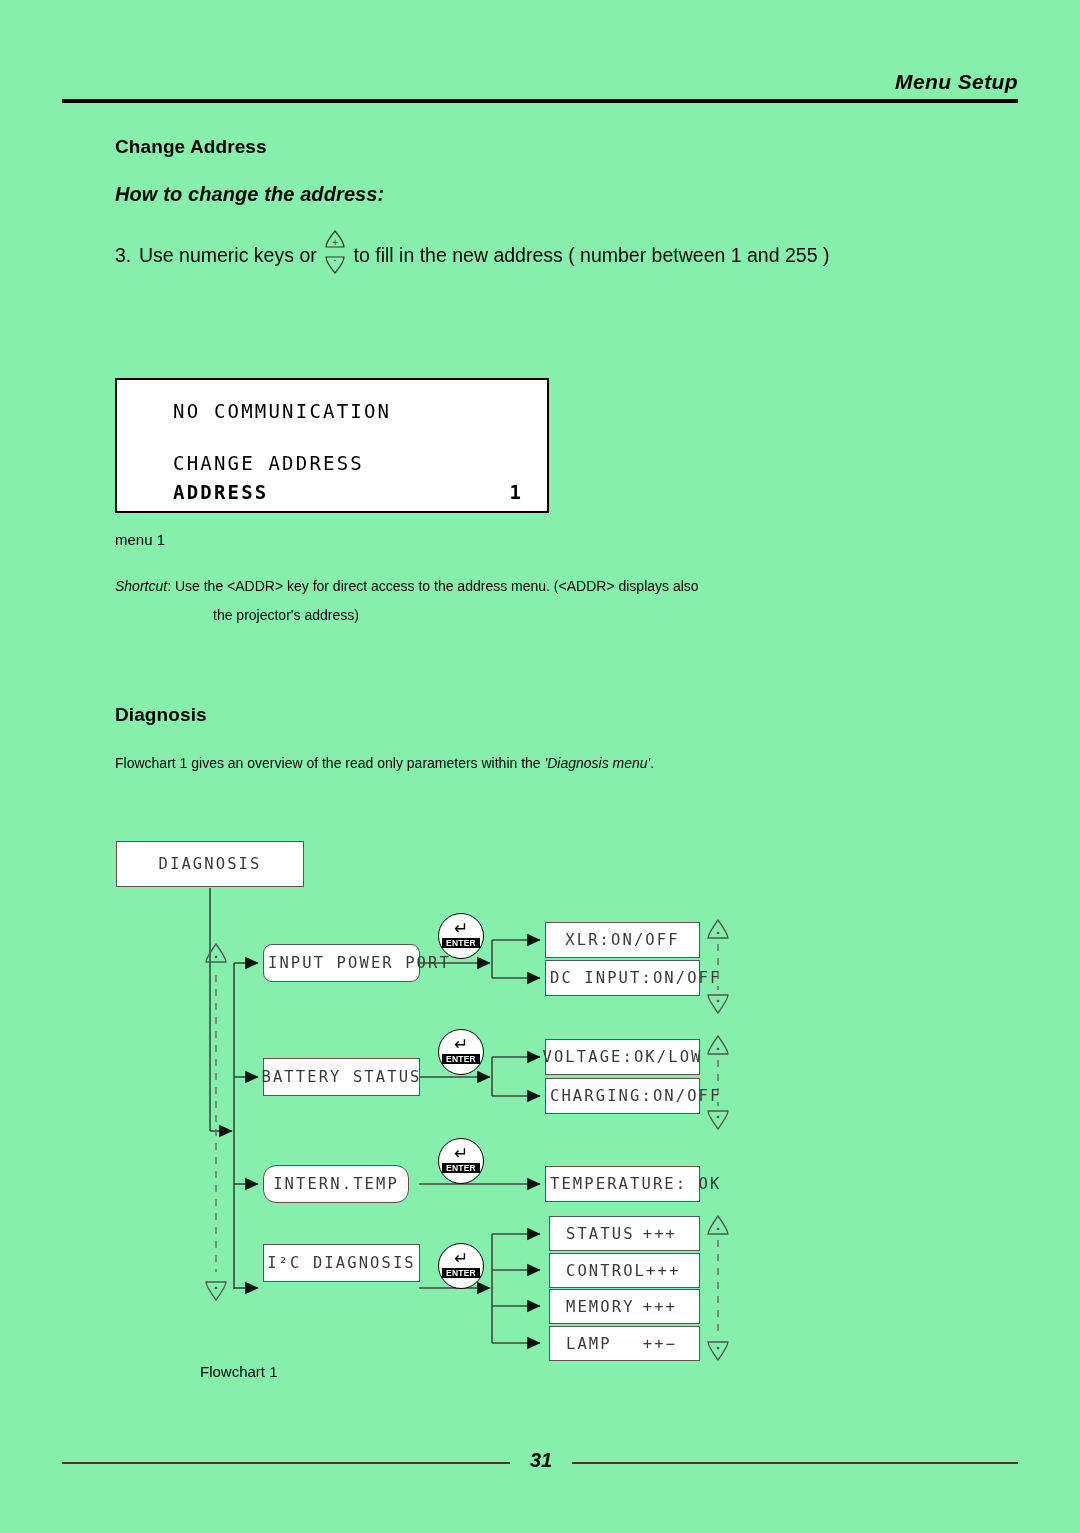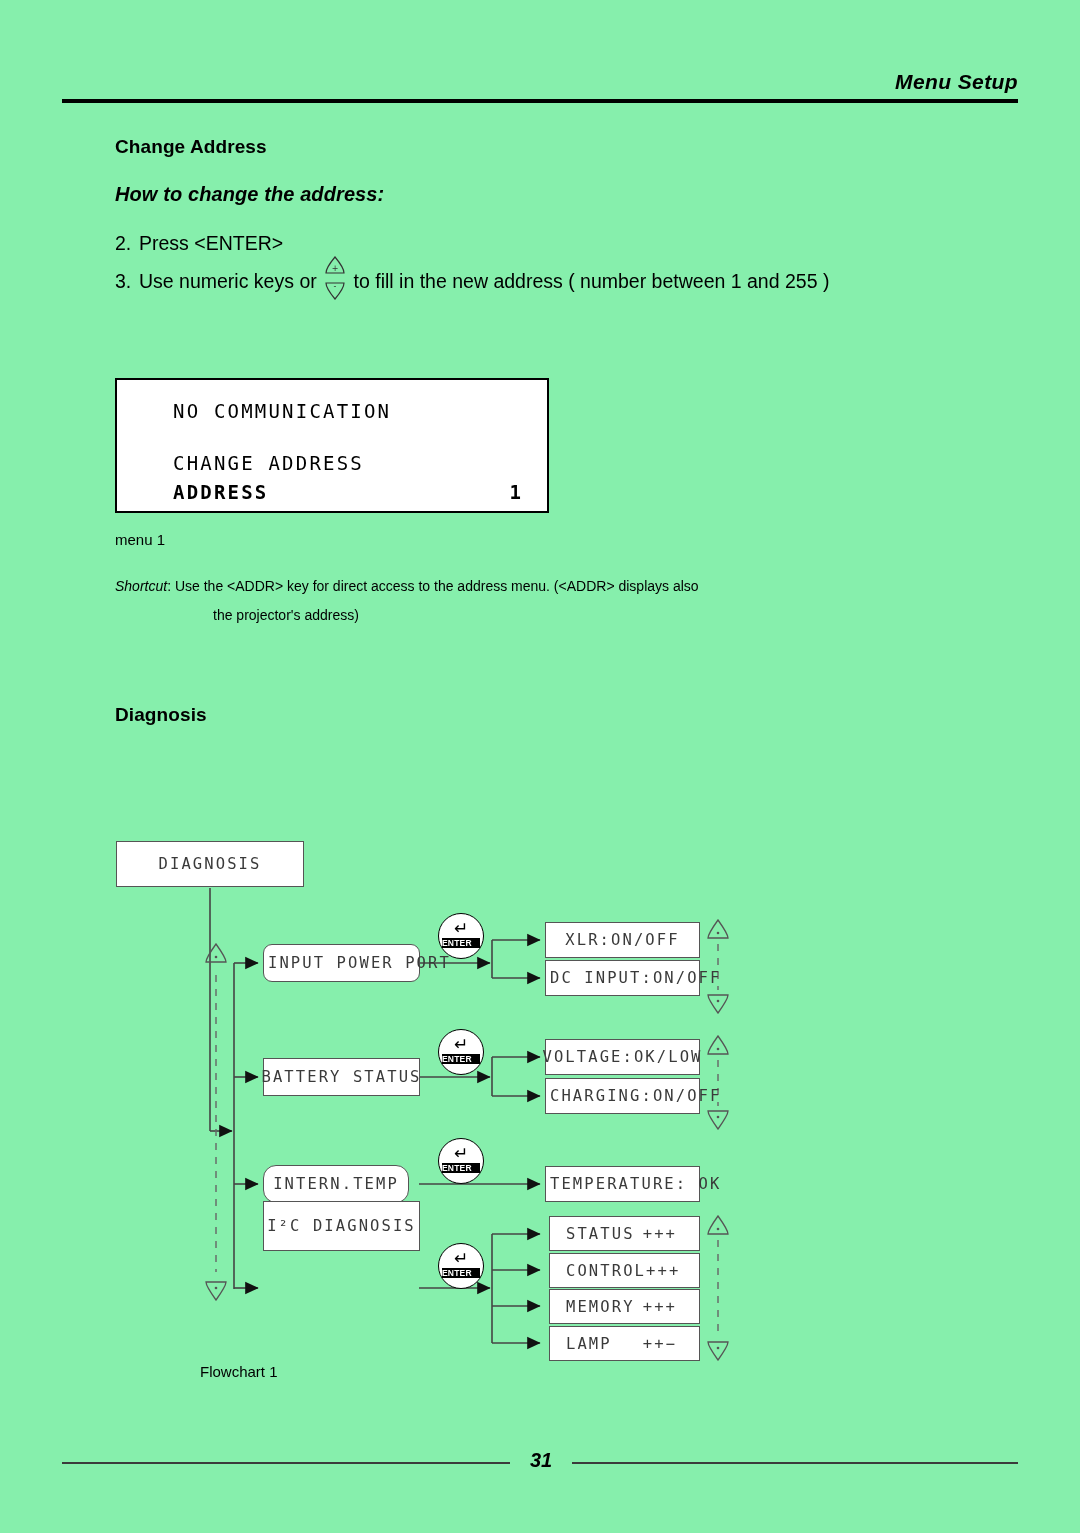--- a/index.html
+++ b/index.html
@@ -154,20 +154,21 @@
     top: 6px;
     text-align: center;
     font-size: 17px;
     line-height: 17px;
     font-family: "DejaVu Sans", sans-serif;
   }
   .enter-key .ek-label {
     position: absolute;
     left: 3px; right: 3px;
     top: 24px;
+    text-align: center;
     font-size: 8.5px;
     font-weight: bold;
     letter-spacing: .2px;
     color: #ffffff;
     background: #000000;
     line-height: 10px;
   }
 
   
   .flow-caption { position: absolute; font-size: 15px; }
@@ -194,23 +195,20 @@
   <div class="hdr-title">Menu Setup</div>
   <div class="hdr-rule"></div>
 
   <div class="h-bold" style="left:115px; top:136px;">Change Address</div>
 
   <div class="h-bold-italic" style="left:115px; top:183px;">How to change the address:</div>
 
   <div id="instructions">
 
 
-    <div class="ins-row">
-      <span class="ins-num">2.</span><span>Press &lt;ENTER&gt;</span>
-    </div>
 
     <div class="ins-row">
       <span class="ins-num">3.</span><span>Use numeric keys or </span><span class="updown-key">
         <svg width="26" height="48" viewBox="0 0 26 48">
           <path d="M13 2 C 8 8, 4 14, 4 18 L 22 18 C 22 14, 18 8, 13 2 Z" fill="none" stroke="#333" stroke-width="1.2"></path>
           <text x="13" y="16" font-size="8" text-anchor="middle" fill="#333" font-family="DejaVu Sans, sans-serif">+</text>
           <path d="M13 44 C 8 38, 4 32, 4 28 L 22 28 C 22 32, 18 38, 13 44 Z" fill="none" stroke="#333" stroke-width="1.2"></path>
           <text x="13" y="34" font-size="8" text-anchor="middle" fill="#333" font-family="DejaVu Sans, sans-serif">-</text>
         </svg>
       </span><span> to fill in the new address ( number between 1 and 255 )</span>
@@ -226,20 +224,23 @@
   </div>
   <div class="caption" style="left:115px; top:531px;">menu 1</div>
 
   <div class="body-line" style="left:115px; top:578px;">
     <span class="it">Shortcut</span><span>: Use the &lt;ADDR&gt; key for direct access to the address menu. (&lt;ADDR&gt;  displays also</span>
   </div>
   <div class="body-line" style="left:213px; top:607px;">the projector's  address)</div>
 
   <div class="h-bold" style="left:115px; top:704px;">Diagnosis</div>
 
+  <div class="body-line" style="left:115px; top:755px;">
+    <span>Flowchart 1 gives an overview of the read only parameters within the </span><span class="it">'Diagnosis menu'</span><span>.</span>
+  </div>
 
   <div id="flow">
 
     <svg width="1080" height="1533" style="position:absolute; left:0; top:0;">
       <defs>
         <marker id="ah" markerWidth="9" markerHeight="9" refX="8" refY="4.5" orient="auto">
           <path d="M0,0.6 L8.4,4.5 L0,8.4 z" fill="#111"></path>
         </marker>
       </defs>
       <g stroke="#444" stroke-width="1.6" fill="none">
@@ -309,21 +310,21 @@
         <circle cx="718" cy="1229" r="1.3"></circle>
         <circle cx="718" cy="1348" r="1.3"></circle>
       </g>
     </svg>
 
     <div class="fbox center" style="left:116px; top:841px; width:188px; height:46px;">DIAGNOSIS</div>
 
     <div class="fbox lead" style="left:263px; top:944px; width:157px; height:38px;border-radius:9px;">INPUT POWER PORT</div>
     <div class="fbox center" style="left:263px; top:1058px; width:157px; height:38px;">BATTERY STATUS</div>
     <div class="fbox center" style="left:263px; top:1165px; width:146px; height:38px;border-radius:13px;">INTERN.TEMP</div>
-    <div class="fbox center" style="left:263px; top:1201px; width:157px; height:50px;">I²C DIAGNOSIS</div>
+    <div class="fbox center" style="left:263px; top:1244px; width:157px; height:38px;">I²C DIAGNOSIS</div>
 
     <div class="enter-key" style="left:438px; top:913px;">
       <div class="ek-arrow">↵</div>
       <div class="ek-label">ENTER</div>
     </div>
     <div class="enter-key" style="left:438px; top:1029px;">
       <div class="ek-arrow">↵</div>
       <div class="ek-label">ENTER</div>
     </div>
     <div class="enter-key" style="left:438px; top:1138px;">

